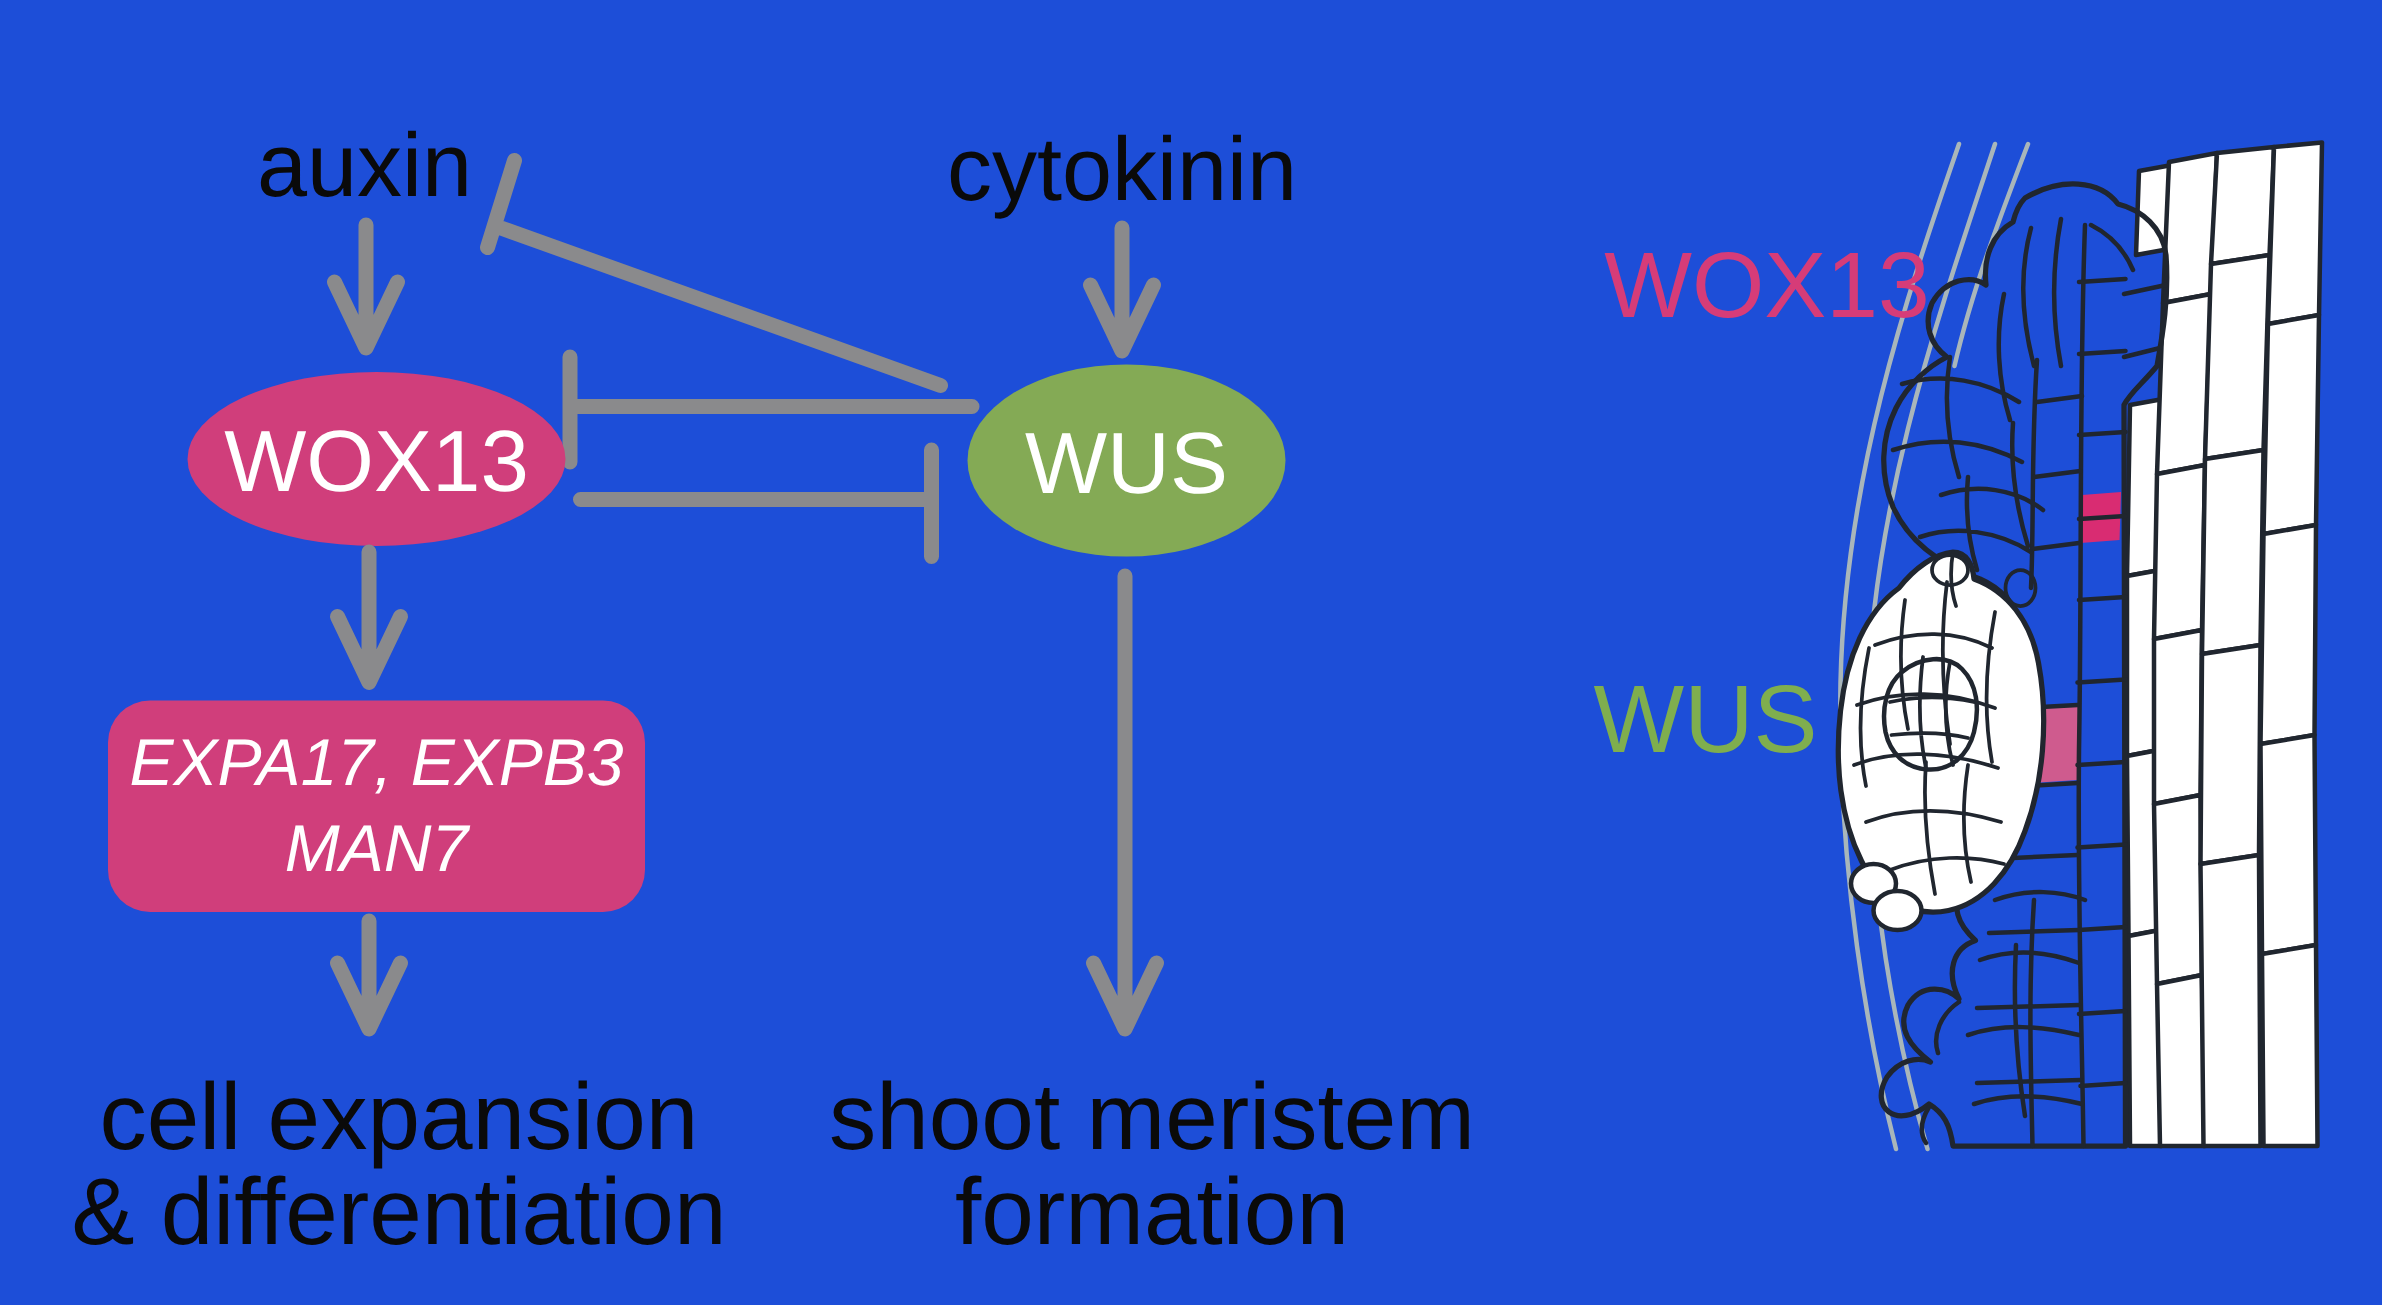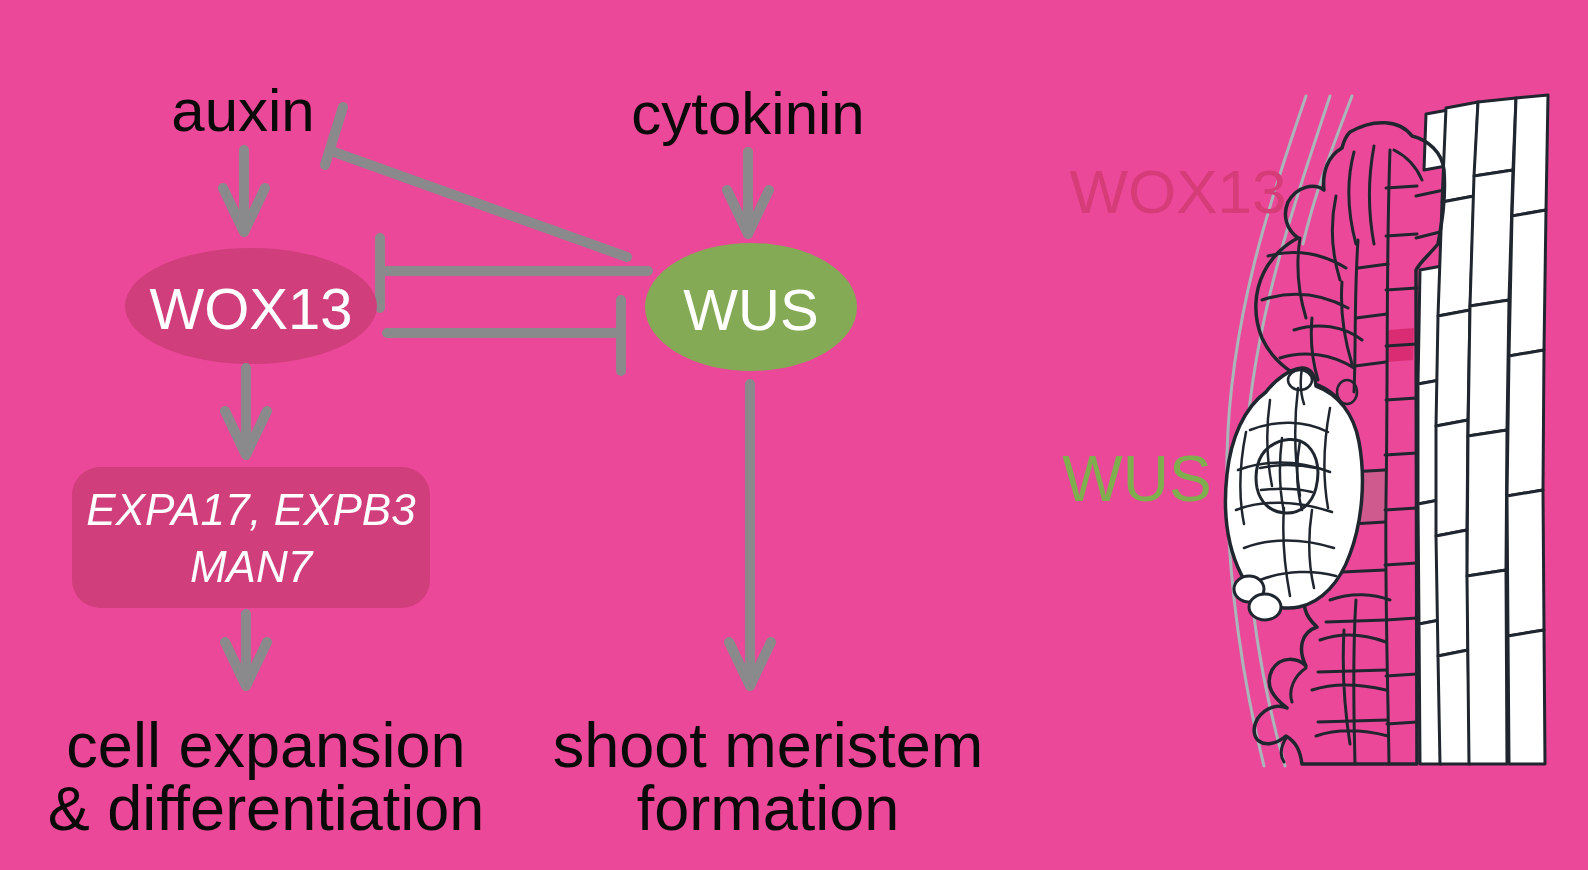--- a/index.html
+++ b/index.html
@@ -1,16 +1,16 @@
 <!DOCTYPE html>
 <html style="--color-pink: #d03e7b; --color-pink-label: #d63c78; --color-tissue-pink: #c43a73; --color-tissue-pink-bright: #d92c72; --color-tissue-pink-light: #cf5b8e; --color-green-node: #84aa55; --color-green-label: #7fae4e; --color-tissue-green: #55cf32; --color-arrow-gray: #8a8a8c; --color-cell-wall: #20262f; --color-outer-line: #a9b6ba; --color-text-black: #0a0a0a; --color-background: #ffffff;"><head>
 <meta charset="utf-8">
 <style>
   html,body{margin:0;padding:0;background:#ffffff;}
-  .stage{position:relative;width:1588px;height:870px;background:#ec4899;overflow:hidden;
+  .stage{position:relative;width:1588px;height:870px;background:#1d4ed8;overflow:hidden;
          font-family:"Liberation Sans", sans-serif;}
   svg{display:block;}
   text{font-family:"Liberation Sans", sans-serif;}
   .ctr{text-anchor:middle;dominant-baseline:central;}
   .lbl-black{font-size:60px;fill:#0a0a0a;}
   .lbl-big{font-size:63px;fill:#0a0a0a;}
   .node-text{font-size:58px;fill:#ffffff;}
   .box-text{font-size:44px;font-style:italic;fill:#ffffff;}
   .tissue-wox13{font-size:62px;fill:var(--color-pink-label,#d63c78);}
   .tissue-wus{font-size:64px;fill:var(--color-green-label,#7fae4e);}

